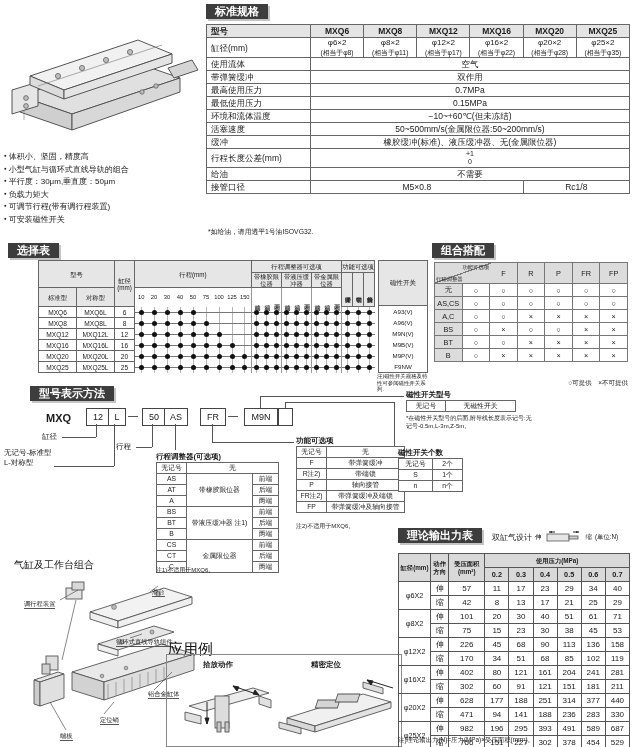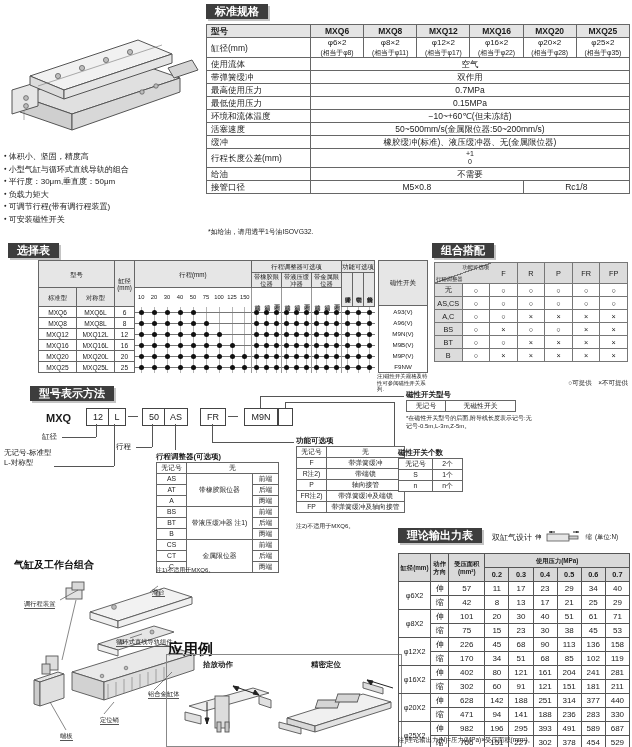--- a/index.html
+++ b/index.html
@@ -1,20 +1,20 @@
 <!DOCTYPE html>
 <html><head>
 <meta charset="utf-8">
 <style>
   html,body{margin:0;padding:0;background:#fff;}
   #page{position:relative;width:632px;height:747px;background:#ffffff;overflow:hidden;
         font-family:"Liberation Sans","DejaVu Sans",sans-serif;color:#1a1a1a;}
   .sec-h{position:absolute;background:#3d3d3d;color:#fff;font-weight:bold;font-size:11px;
          line-height:15px;padding:0 9px;box-shadow:2px 2px 0 #c4c4c4;white-space:nowrap;}
-  .plain-title{position:absolute;font-weight:bold;font-size:10px;color:#111;white-space:nowrap;}
+  .plain-title{position:absolute;font-weight:normal;font-size:10px;color:#111;white-space:nowrap;}
   table{border-collapse:collapse;table-layout:fixed;}
   
   #spec-table{position:absolute;left:206px;top:24px;width:424px;font-size:8.5px;}
   #spec-table td{border:1px solid #666;text-align:center;padding:0 1px;line-height:12px;}
   #spec-table td.lbl{text-align:left;padding-left:4px;width:98px;}
   #spec-table tr.hdr td{background:#e4e4e4;font-weight:bold;}
   #spec-table .b1{font-size:8px;line-height:10px;}
   #spec-table .b2{font-size:6.8px;line-height:9px;color:#222;}
   #spec-foot{position:absolute;left:208px;top:227px;font-size:6.8px;color:#222;}
   
@@ -1120,21 +1120,21 @@
             <td>91</td>
             <td>121</td>
             <td>151</td>
             <td>181</td>
             <td>211</td>
           </tr>
           <tr>
             <td class="bore" rowspan="2">φ20X2</td>
             <td>伸</td>
             <td>628</td>
-            <td>142</td>
+            <td>177</td>
             <td>188</td>
             <td>251</td>
             <td>314</td>
             <td>377</td>
             <td>440</td>
           </tr>
           <tr>
             <td>缩</td>
             <td>471</td>
             <td>94</td>

